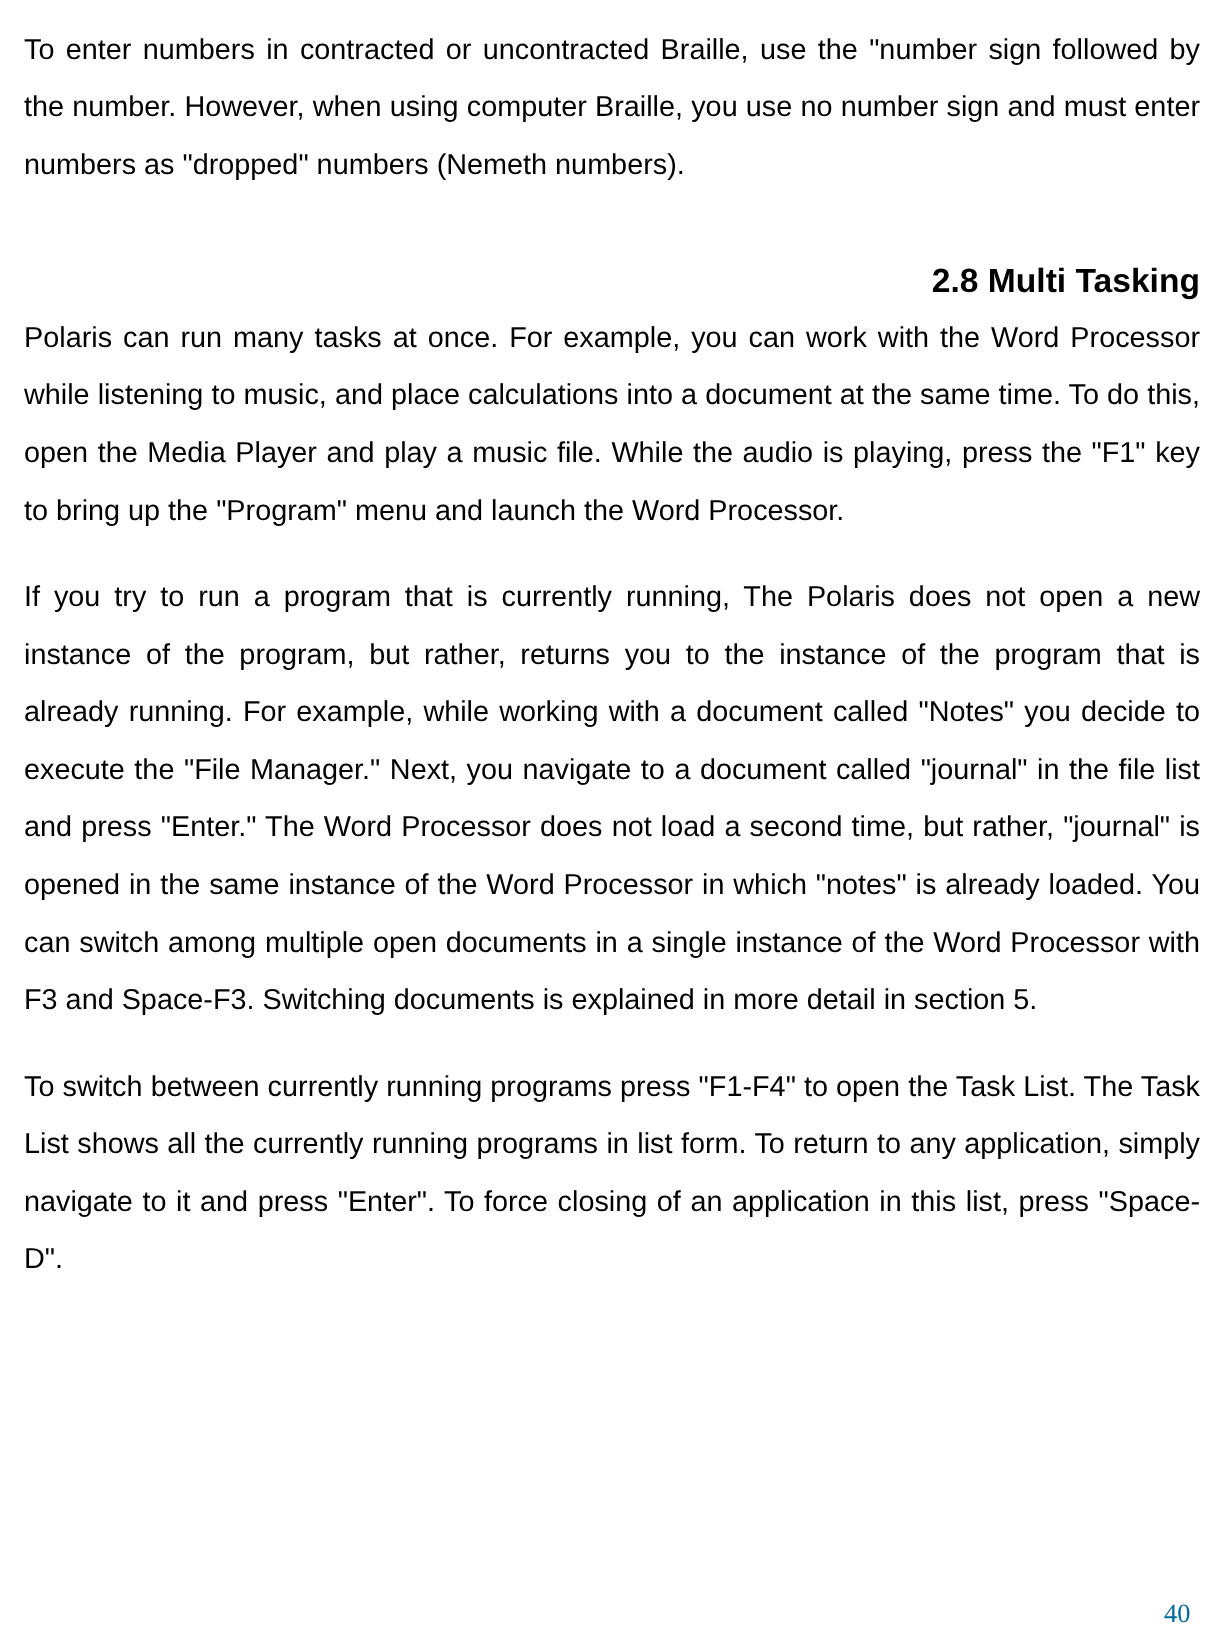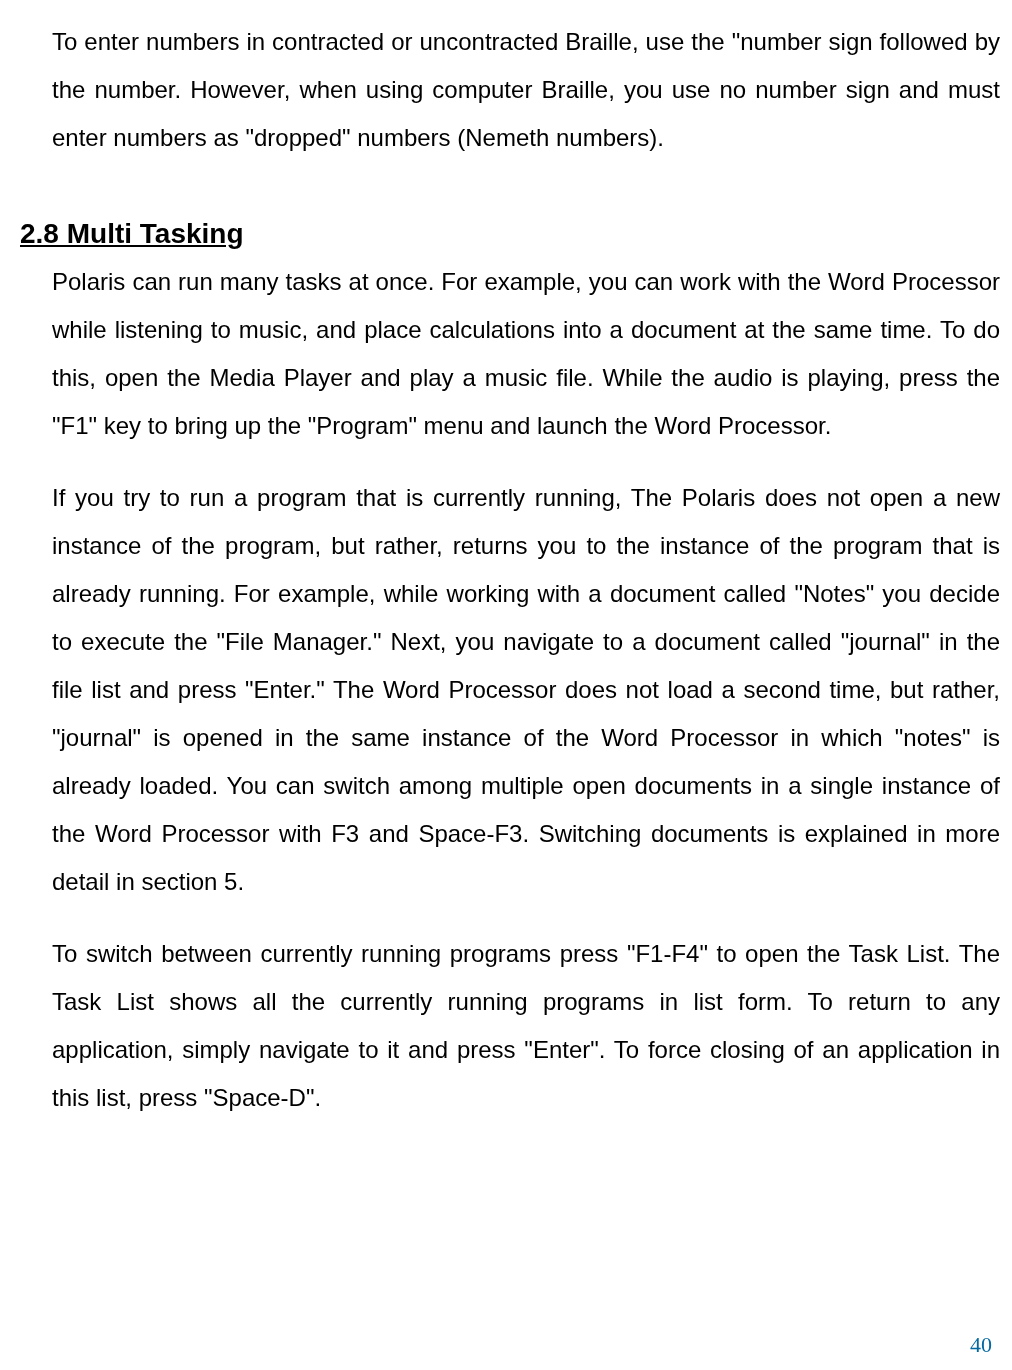--- a/index.html
+++ b/index.html
@@ -10,28 +10,27 @@
       font-family: Arial, Helvetica, sans-serif;
       color: #000;
       position: relative;
       padding: 18px 12px 0 20px;
     }
     .para {
       font-size: 24px;
       line-height: 2.0;
       text-align: justify;
       margin-bottom: 24px;
-      margin-left: 32px;
     }
     .heading {
       font-size: 28px;
       font-weight: bold;
-      text-decoration: underline;
       margin-top: 56px;
       margin-bottom: 8px;
+      text-align: right;
     }
     .page-number {
       position: absolute;
       bottom: 12px;
       right: 20px;
       font-family: "Times New Roman", Times, serif;
       font-size: 22px;
       color: #0369a1;
     }
   </style>

